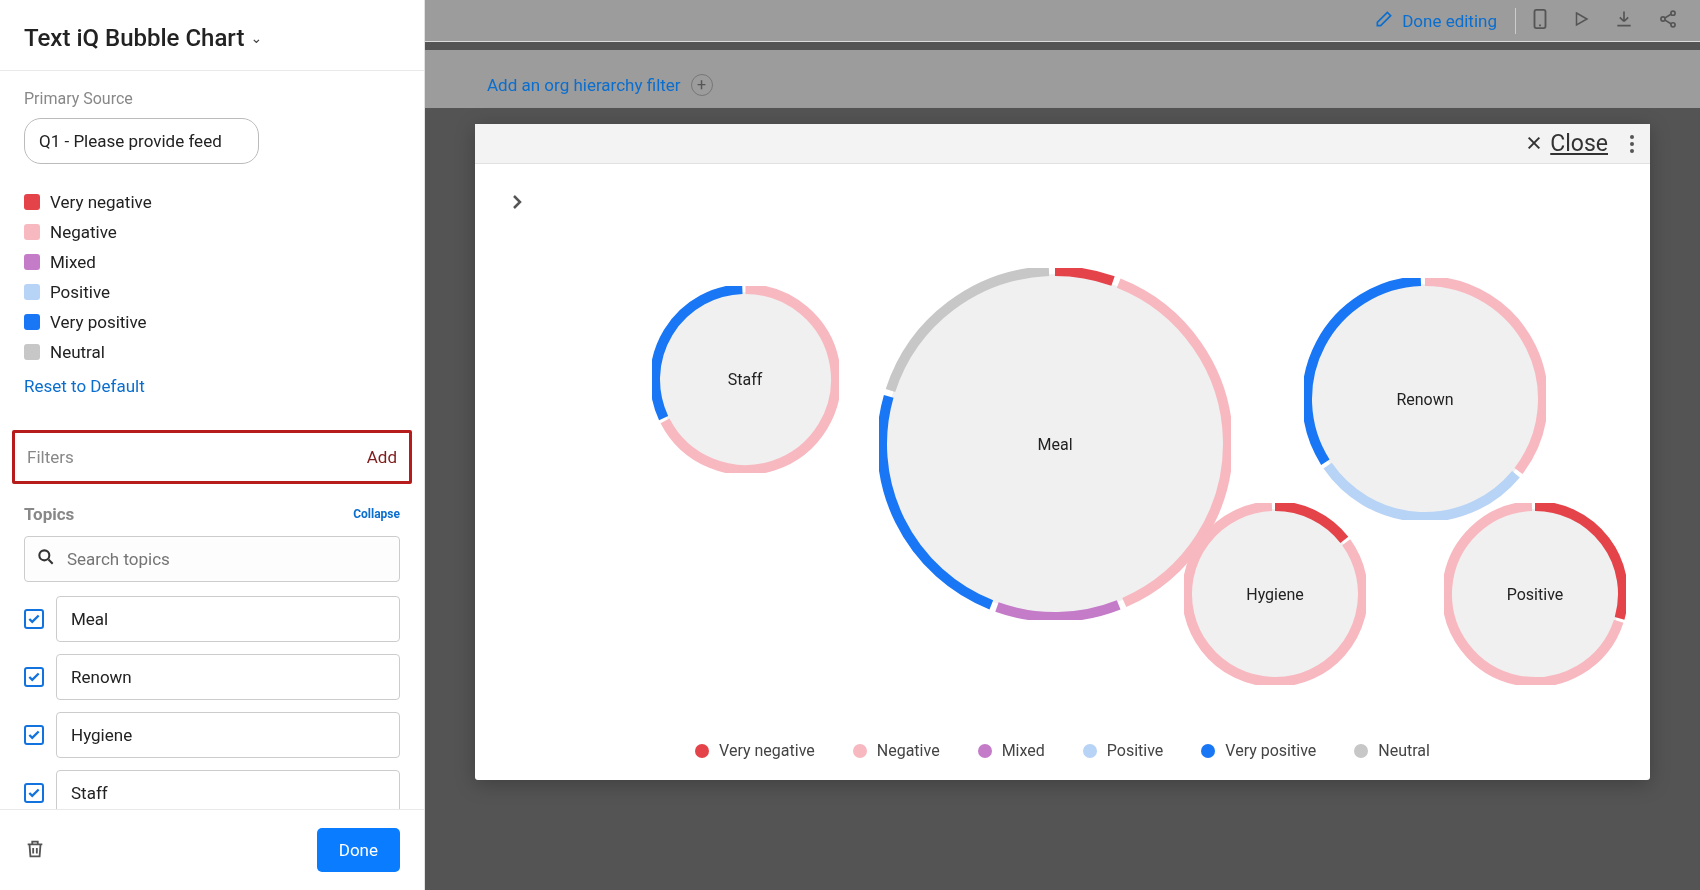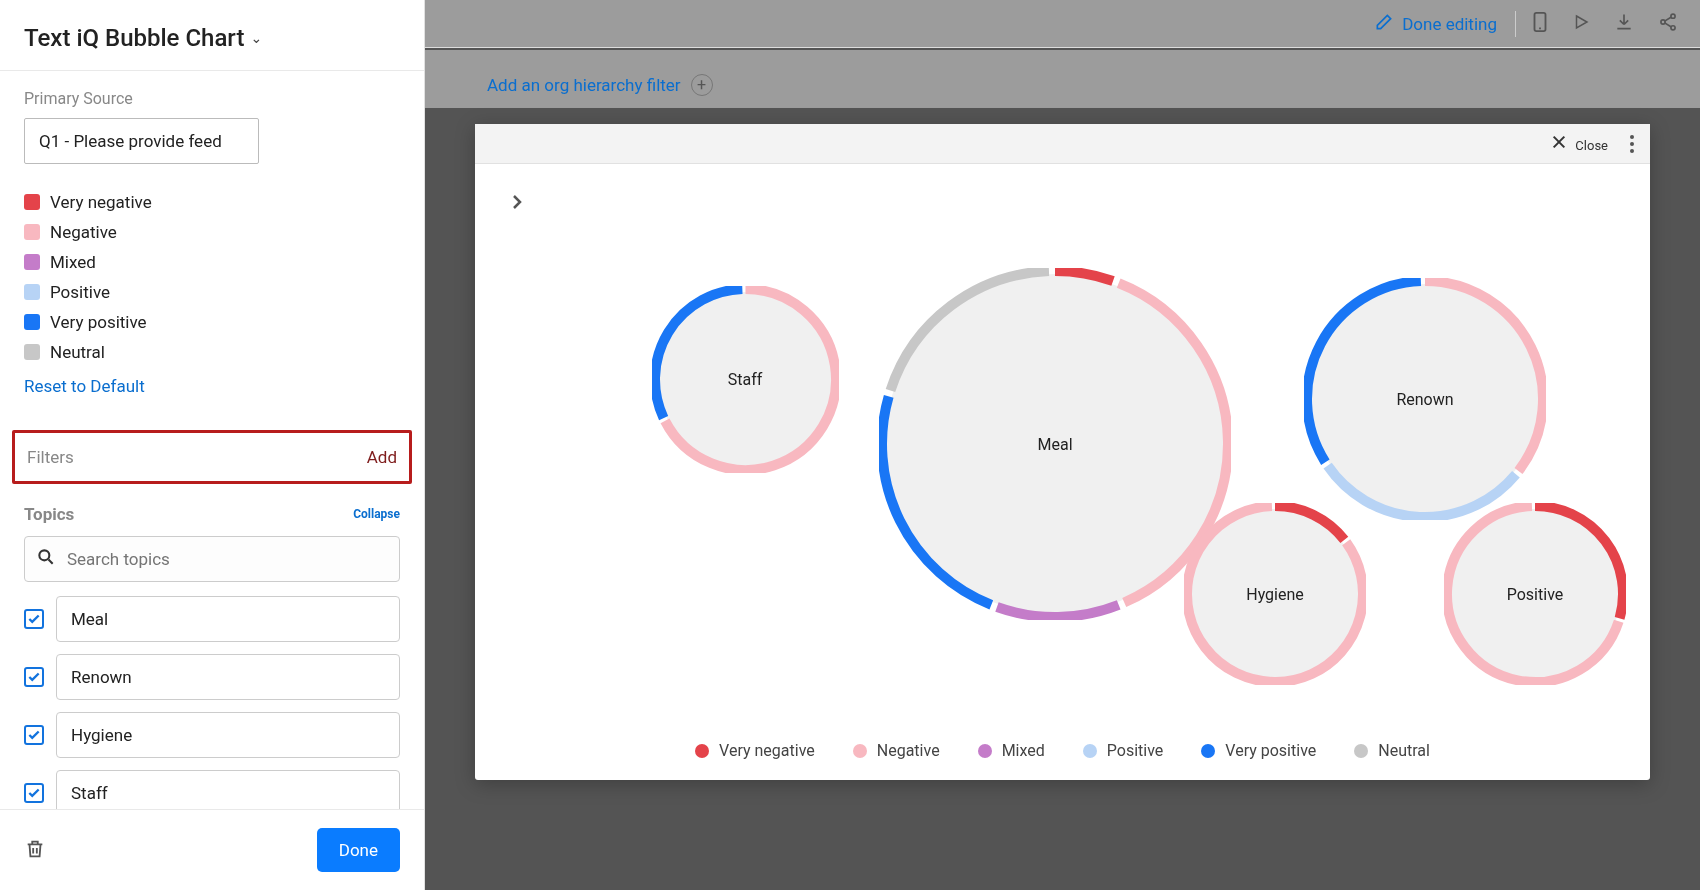--- a/index.html
+++ b/index.html
@@ -8,21 +8,21 @@
 
   
   .sidebar { width: 425px; height: 100%; background: #fff; display: flex; flex-direction: column; border-right: 1px solid #e1e1e1; }
   .sidebar-header { padding: 24px 24px 18px 24px; display: flex; align-items: center; gap: 6px; border-bottom: 1px solid #e9e9e9; }
   .sidebar-title { font-size: 24px; font-weight: 500; color: #222; }
   .sidebar-title-caret { font-size: 14px; color: #444; }
 
   .sidebar-scroll { flex: 1; overflow-y: auto; padding: 18px 24px 18px 24px; }
 
   .section-label { font-size: 16px; color: #888; margin-bottom: 10px; }
-  .source-pill { border: 1px solid #bbb; border-radius: 2px; padding: 12px 14px; font-size: 17px; color: #222; width: 235px; margin-bottom: 28px; cursor: pointer; }
+  .source-pill { border: 1px solid #bbb; border-radius: 17px; padding: 12px 14px; font-size: 17px; color: #222; width: 235px; margin-bottom: 28px; cursor: pointer; }
 
   .legend-list { display: flex; flex-direction: column; gap: 10px; margin-bottom: 14px; }
   .legend-item { display: flex; align-items: center; gap: 10px; font-size: 17px; color: #222; }
   .swatch { width: 16px; height: 16px; border-radius: 3px; flex-shrink: 0; }
 
   .reset-link { color: #0a6ecf; font-size: 17px; cursor: pointer; display: inline-block; margin-bottom: 22px; }
 
   .filters-box { border: 3px solid #b71c1c; border-radius: 2px; padding: 14px 12px; display: flex; justify-content: space-between; align-items: center; margin: 12px -12px 20px -12px; }
   .filters-label { color: #888; font-size: 17px; }
   .filters-add { color: #7f1d1d; font-size: 17px; cursor: pointer; }
@@ -39,34 +39,34 @@
   .topic-check { width: 20px; height: 20px; border: 2px solid #1273de; border-radius: 3px; display: flex; align-items: center; justify-content: center; cursor: pointer; flex-shrink:0; }
   .topic-check svg { width: 14px; height: 14px; }
   .topic-pill { flex: 1; border: 1px solid #ccc; border-radius: 4px; padding: 12px 14px; font-size: 17px; color: #222; background: #fff; }
 
   .sidebar-footer { border-top: 1px solid #e9e9e9; padding: 18px 24px; display: flex; justify-content: space-between; align-items: center; }
   .trash-btn { background: none; border: none; cursor: pointer; color: #555; }
   .done-btn { background: #0a7cff; color: #fff; border: none; border-radius: 5px; padding: 12px 22px; font-size: 17px; cursor: pointer; }
 
   
   .main { flex: 1; position: relative; background: #545454; }
-  .topbar { position: absolute; top: 0; left: 0; right: 0; height: 48px; background: rgba(255,255,255,0.95); display: flex; align-items: center; justify-content: flex-end; gap: 0; padding: 0 10px; border-bottom: 1px solid #ddd; }
+  .topbar { position: absolute; top: 0; left: 0; right: 0; height: 42px; background: rgba(255,255,255,0.95); display: flex; align-items: center; justify-content: flex-end; gap: 0; padding: 0 10px; border-bottom: 1px solid #ddd; }
   .topbar-overlay { position:absolute; inset:0; background: rgba(74,74,74,0.55); pointer-events:none;}
   .topbar .btn { display: flex; align-items: center; gap: 8px; padding: 6px 14px; color: #0a6ecf; font-size: 17px; cursor: pointer; position:relative; }
   .topbar .divider { width: 1px; height: 26px; background: #ccc; margin: 0 4px; position:relative;}
   .topbar .icon-only { padding: 6px 12px; color: #444; }
 
   .hierarchy-bar { position: absolute; top: 50px; left: 0; right: 0; padding: 24px 30px 12px 30px; color: #0a6ecf; font-size: 17px; display: flex; align-items: center; gap: 10px; }
   .hierarchy-overlay { position:absolute; inset:0; background: rgba(74,74,74,0.55); pointer-events:none;}
   .plus-circle { width: 22px; height: 22px; border: 1.5px solid #777; border-radius: 50%; display: inline-flex; align-items: center; justify-content: center; color: #555; font-size: 16px; line-height:1; position:relative;}
 
   
   .chart-panel { position: absolute; top: 124px; left: 50px; right: 50px; bottom: 110px; background: #fff; border-radius: 3px; box-shadow: 0 4px 20px rgba(0,0,0,0.25); display: flex; flex-direction: column; }
   .chart-panel-header { height: 40px; background: #f3f3f3; border-bottom: 1px solid #e1e1e1; display: flex; justify-content: flex-end; align-items: center; padding: 0 12px; gap: 18px; }
-  .close-group { display: flex; align-items: flex-end; gap: 8px; font-size: 13px; color: #333; cursor: pointer; }
+  .close-group { display: flex; align-items: flex-start; gap: 8px; font-size: 23px; color: #333; cursor: pointer; text-decoration: underline; }
   .kebab { display: flex; flex-direction: column; gap: 3px; cursor: pointer; padding: 4px;}
   .kebab span { width: 4px; height: 4px; background: #555; border-radius: 50%; }
 
   .chart-body { flex: 1; position: relative; }
   .expand-arrow { position: absolute; top: 30px; left: 36px; color: #555; cursor: pointer;}
 
   .bubble-area { position: absolute; inset: 0; }
   .bubble { position: absolute; border-radius: 50%; background: #f0f0f0; }
   .bubble-label { position: absolute; left: 50%; top: 50%; transform: translate(-50%, -50%); font-size: 16px; color: #222; white-space: nowrap; }
   .ring { position: absolute; inset: -6px; }

